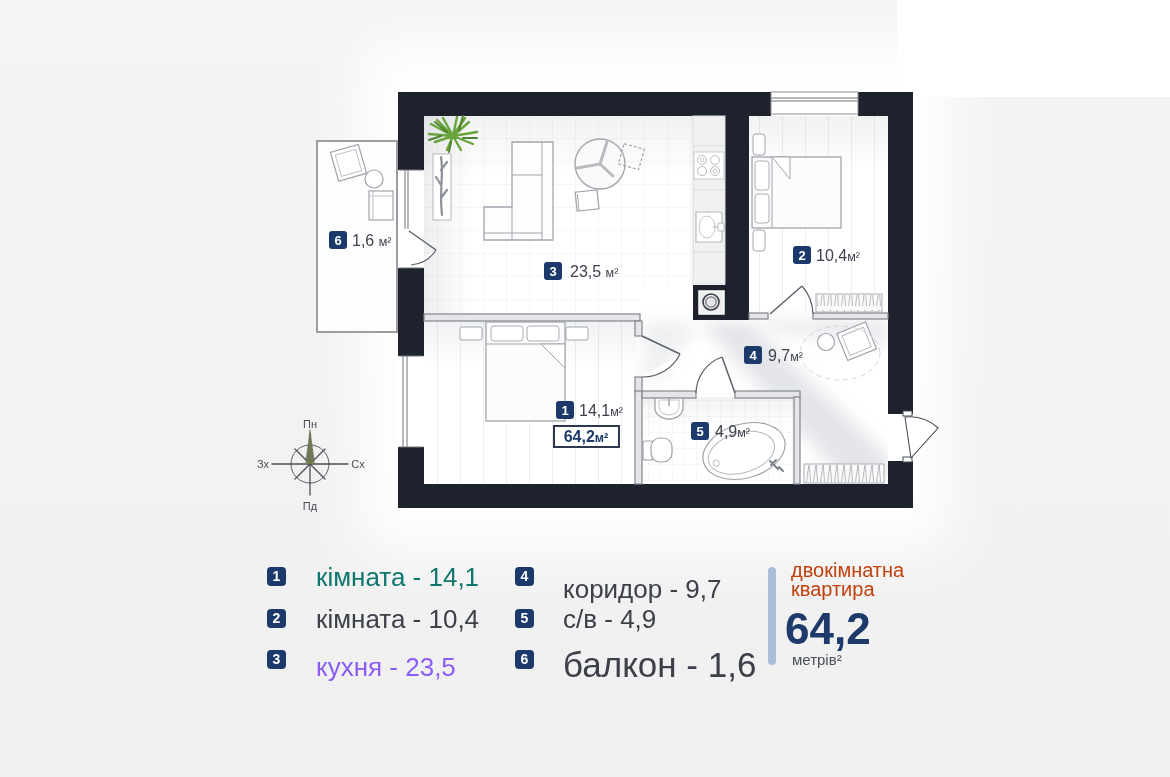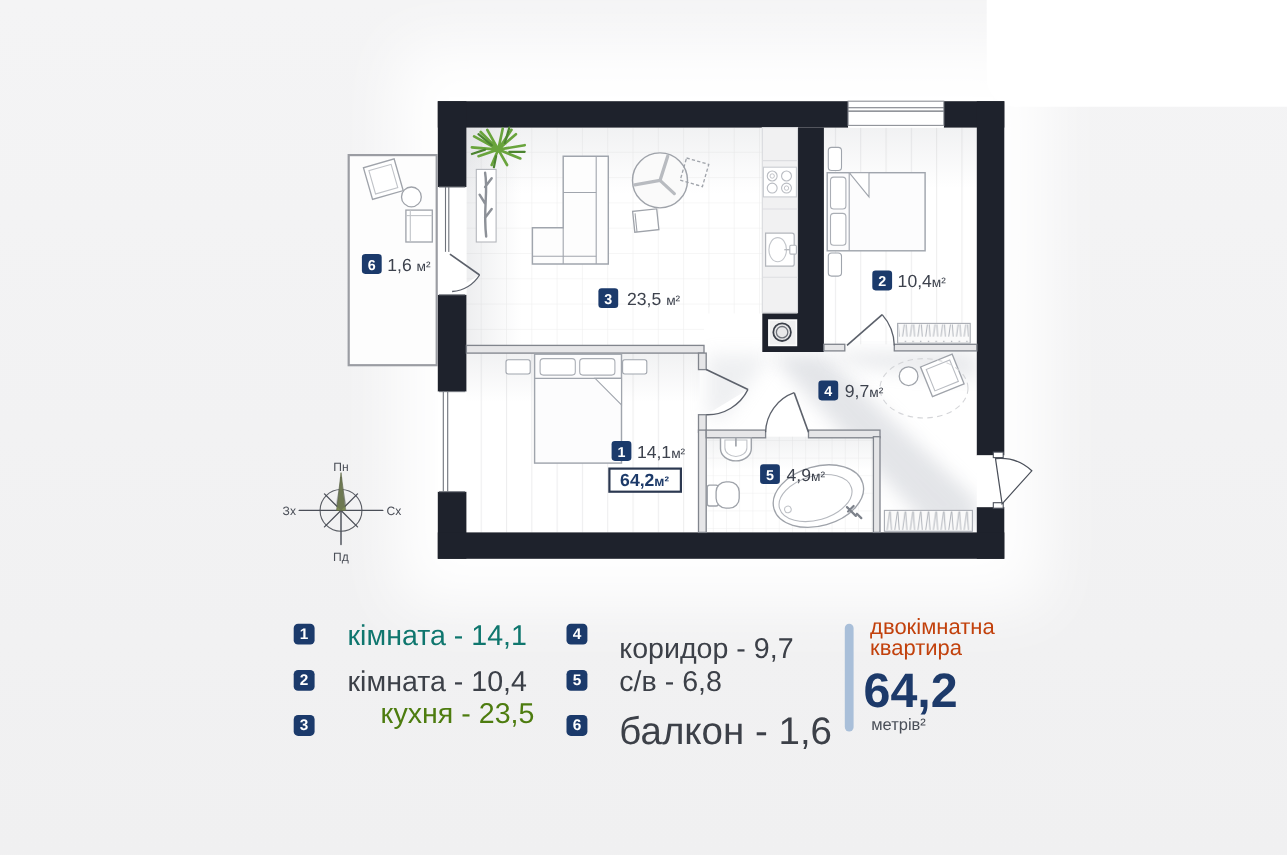--- a/index.html
+++ b/index.html
@@ -369,27 +369,27 @@
 </g>
 </svg>
 
 <div class="abs" style="left:267px;top:567px;width:19px;height:19px;background:#1b3a6b;border-radius:4px;color:#fff;font-size:14px;font-weight:bold;text-align:center;line-height:19px;">1</div>
 <div class="abs" style="left:316px;top:562px;font-size:26px;color:#0f766e;">кімната - 14,1</div>
 
 <div class="abs" style="left:267px;top:609px;width:19px;height:19px;background:#1b3a6b;border-radius:4px;color:#fff;font-size:14px;font-weight:bold;text-align:center;line-height:19px;">2</div>
 <div class="abs" style="left:316px;top:604px;font-size:26px;color:#3c4048;">кімната - 10,4</div>
 
 <div class="abs" style="left:267px;top:650px;width:19px;height:19px;background:#1b3a6b;border-radius:4px;color:#fff;font-size:14px;font-weight:bold;text-align:center;line-height:19px;">3</div>
-<div class="abs" style="left:316px;top:633px;font-size:26px;color:#4d7c0f;margin-left:30px;">кухня - 23,5</div>
+<div class="abs" style="left:316px;top:652px;font-size:26px;color:#8b5cf6;">кухня - 23,5</div>
 
 <div class="abs" style="left:515px;top:567px;width:19px;height:19px;background:#1b3a6b;border-radius:4px;color:#fff;font-size:14px;font-weight:bold;text-align:center;line-height:19px;">4</div>
 <div class="abs" style="left:563px;top:562px;font-size:26px;color:#3c4048;margin-top:12px;">коридор - 9,7</div>
 
 <div class="abs" style="left:515px;top:609px;width:19px;height:19px;background:#1b3a6b;border-radius:4px;color:#fff;font-size:14px;font-weight:bold;text-align:center;line-height:19px;">5</div>
-<div class="abs" style="left:563px;top:604px;font-size:26px;color:#3c4048;">с/в - 6,8</div>
+<div class="abs" style="left:563px;top:604px;font-size:26px;color:#3c4048;">с/в - 4,9</div>
 
 <div class="abs" style="left:515px;top:650px;width:19px;height:19px;background:#1b3a6b;border-radius:4px;color:#fff;font-size:14px;font-weight:bold;text-align:center;line-height:19px;">6</div>
 <div class="abs" style="left:563px;top:645px;font-size:35px;color:#3c4048;">балкон - 1,6</div>
 
 <div class="abs" style="left:768px;top:567px;width:8px;height:98px;background:#a9bfd9;border-radius:4px;"></div>
 
 <div class="abs" style="left:791px;top:561px;font-size:20px;line-height:19px;color:#c2410c;">двокімнатна<br>квартира</div>
 
 <div class="abs" style="left:785px;top:604px;font-size:44px;font-weight:600;color:#1d3a6a;">64,2</div>
 

